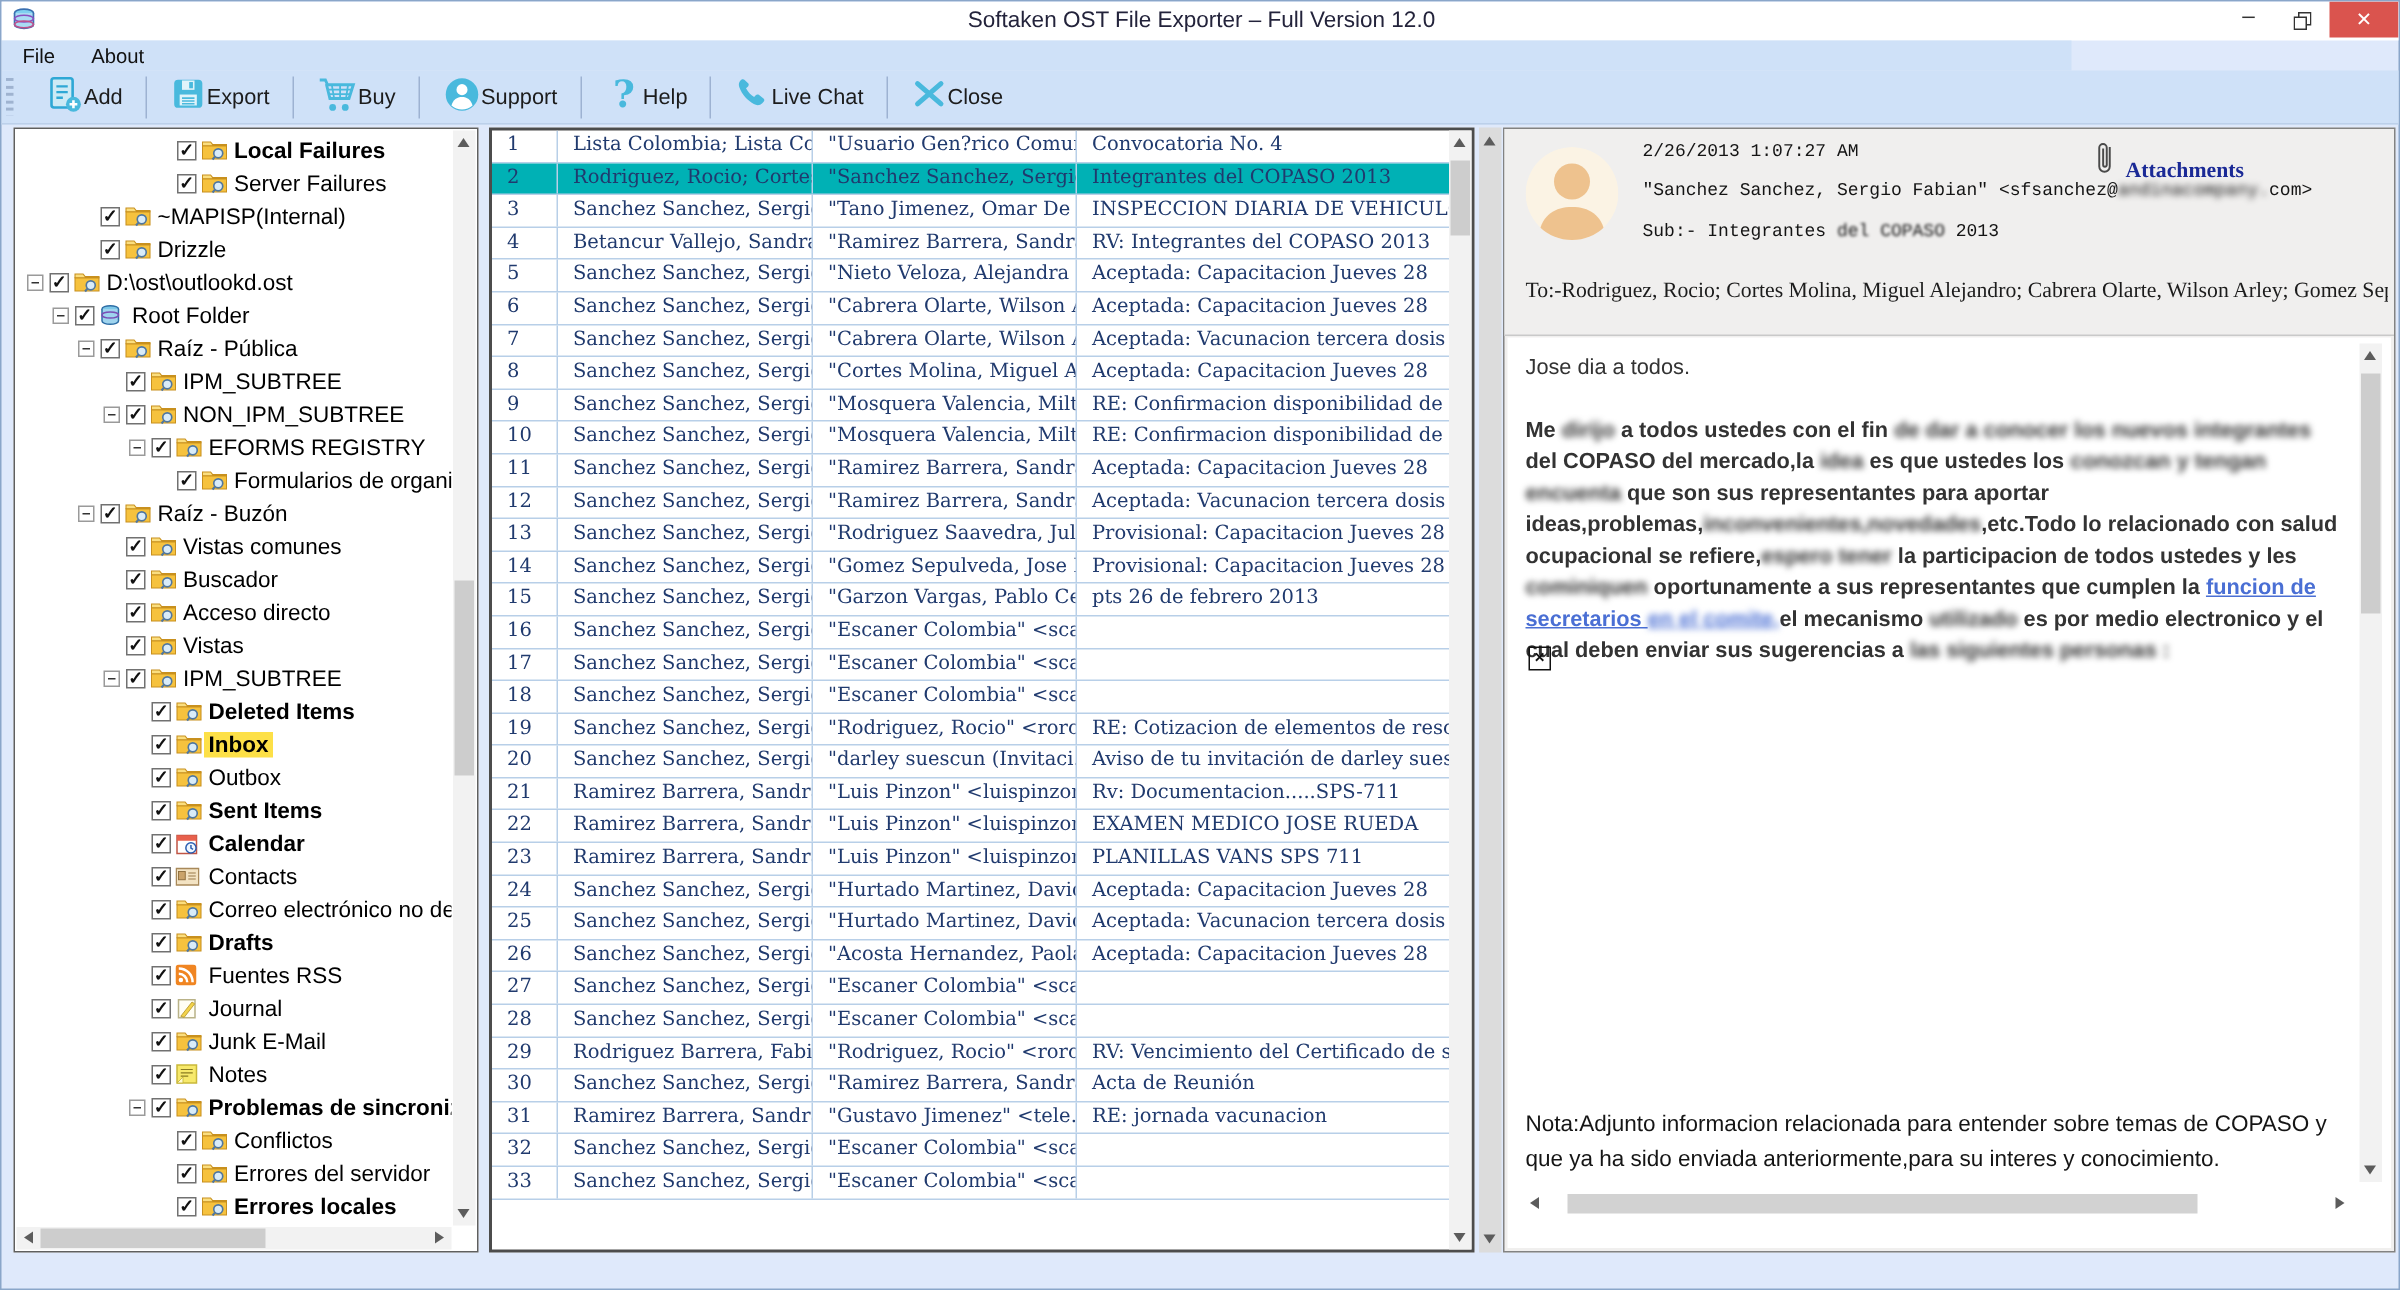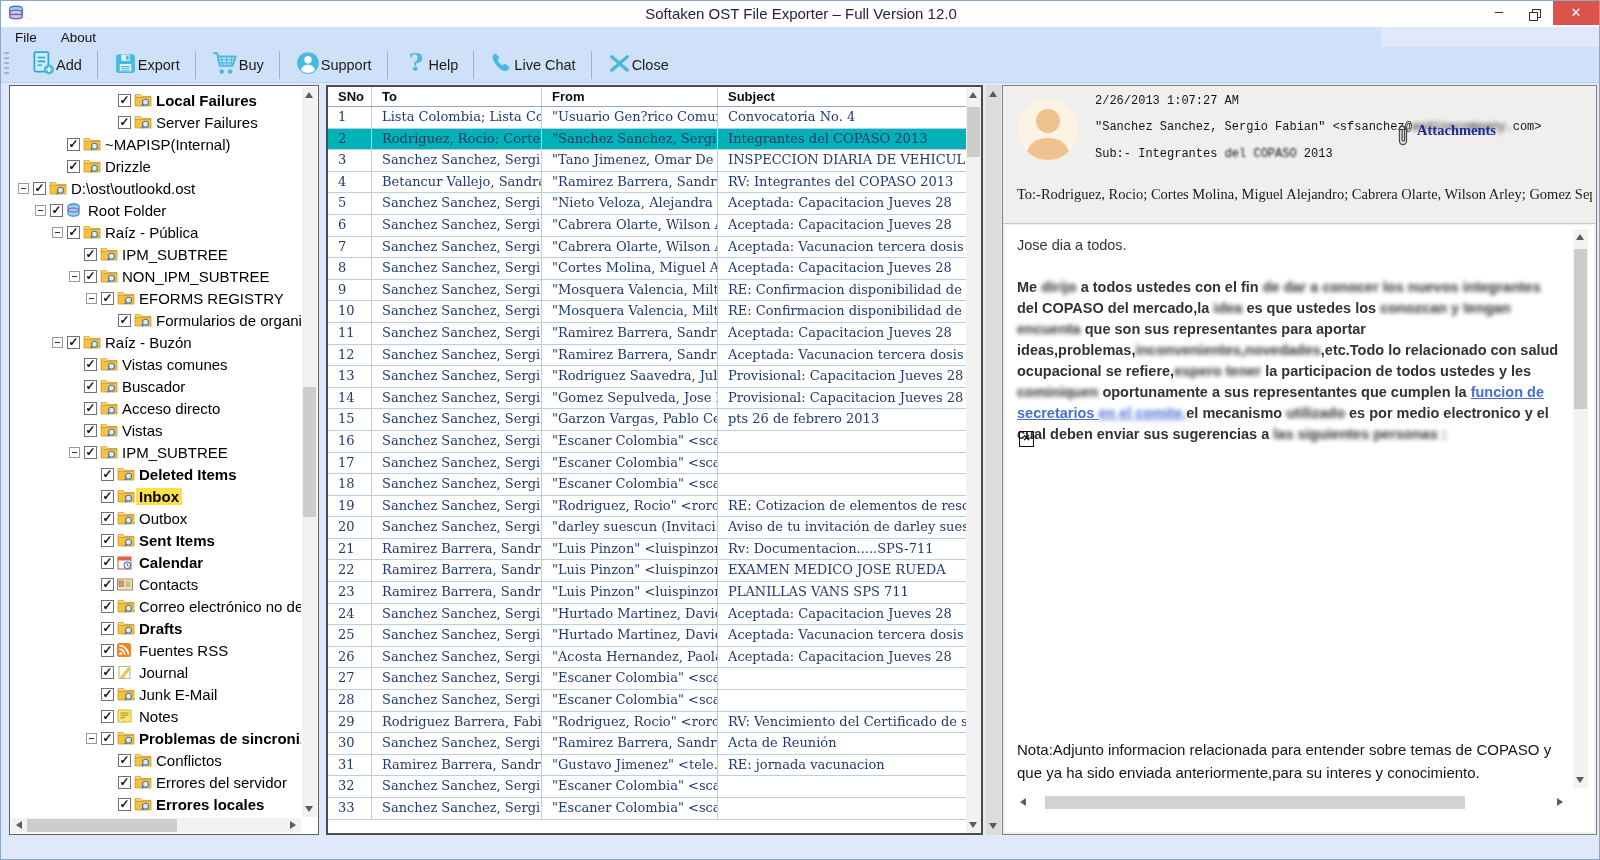--- a/index.html
+++ b/index.html
@@ -68,21 +68,21 @@
         font-family:"DejaVu Serif",serif; font-size:13px; color:#203a6e; }
   .mc:last-child { border-right:none; }
   .mrow.selected { background:#00b1b5; }
   
   .pv-header { position:absolute; left:0; top:0; right:0; height:138px; background:#f0efee; border-bottom:1px solid #c9c9c9; }
   .avatar { position:absolute; left:14px; top:12px; width:62px; height:62px; border-radius:50%; overflow:hidden; }
   .pv-line { position:absolute; left:92px; font-family:Liberation Mono, monospace; font-size:12px; color:#141414; white-space:nowrap; }
   .pv-date { top:8px; }
   .pv-from { top:34px; }
   .pv-sub  { top:61px; }
-  .pv-attach { position:absolute; right:100px; top:6px; display:flex; align-items:flex-start; gap:8px;margin-top:30px; }
+  .pv-attach { position:absolute; right:100px; top:6px; display:flex; align-items:flex-end; gap:8px; }
   .pv-attach .lbl { font-family:"Liberation Serif",serif; font-weight:bold; font-size:14.5px; color:#1b2a96; }
   .pv-to { position:absolute; left:14px; top:100px; right:4px; font-family:"Liberation Serif",serif;
            font-size:14.5px; color:#1c1c1c; white-space:nowrap; overflow:hidden; }
   .pv-body { position:absolute; left:2px; top:139px; right:2px; bottom:2px; background:#fff; overflow:hidden; }
   .pv-text { position:absolute; left:12px; top:10px; width:545px; font-size:14.5px; color:#333; line-height:1.45; }
   .pv-text p + p { margin-top:21px;font-weight:bold; }
   .blur { filter:blur(2.2px); }
   .lnk { color:#4a6fd4; text-decoration:underline; }
   .broken-img { position:absolute; left:14px; top:206px; width:15px; height:16px; border:1.5px solid #111;
                 font-size:9px; font-weight:bold; text-align:center; line-height:13px; color:#111; }
@@ -612,26 +612,20 @@
     </div>
     <div class="sb" style="left:1px;right:17px;bottom:1px;height:15px;">
       <div class="sb-arr al" style="left:5px;top:3px;"></div>
       <div class="thumb" style="top:1px;bottom:1px;left:16px;width:150px;"></div>
       <div class="sb-arr ar" style="right:5px;top:3px;"></div>
     </div>
   </div>
 
   <div class="panel table-panel">
     <div class="mailgrid" id="mailtable">
-        <div class="mrow head">
-          <div class="mc">SNo</div>
-          <div class="mc">To</div>
-          <div class="mc">From</div>
-          <div class="mc">Subject</div>
-        </div>
         <div class="mrow datarow">
           <div class="mc">1</div>
           <div class="mc">Lista Colombia; Lista Colo...</div>
           <div class="mc">"Usuario Gen?rico Comun...</div>
           <div class="mc">Convocatoria No. 4</div>
         </div>
         <div class="mrow datarow selected">
           <div class="mc">2</div>
           <div class="mc">Rodriguez, Rocio; Cortes ...</div>
           <div class="mc">"Sanchez Sanchez, Sergio ...</div>

